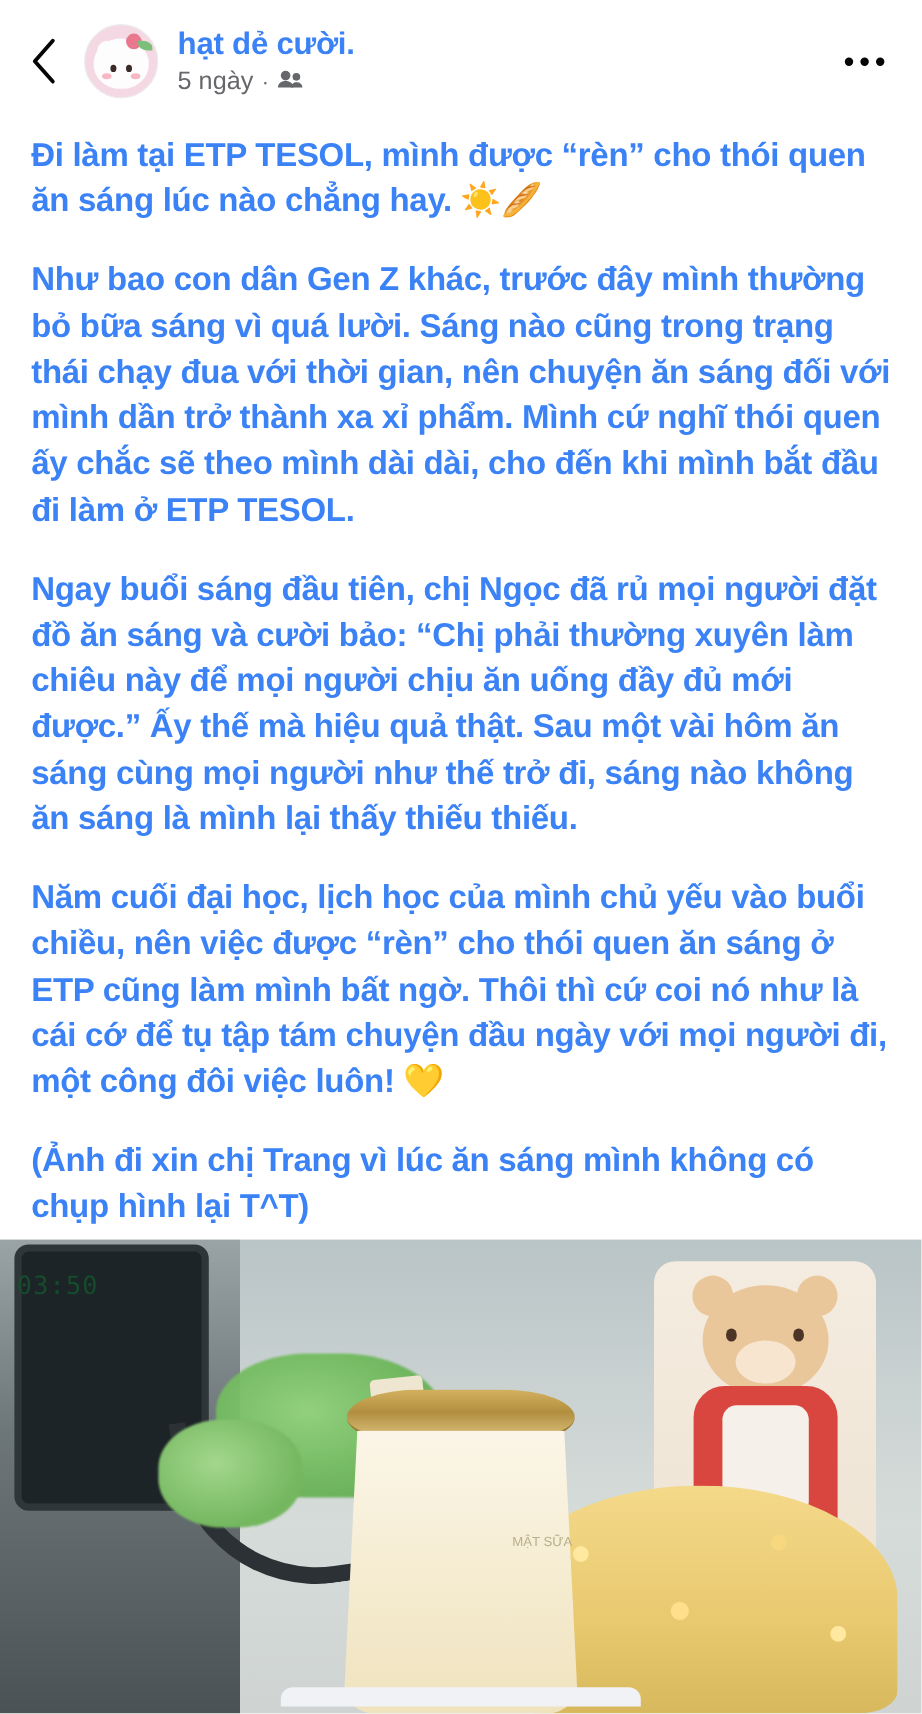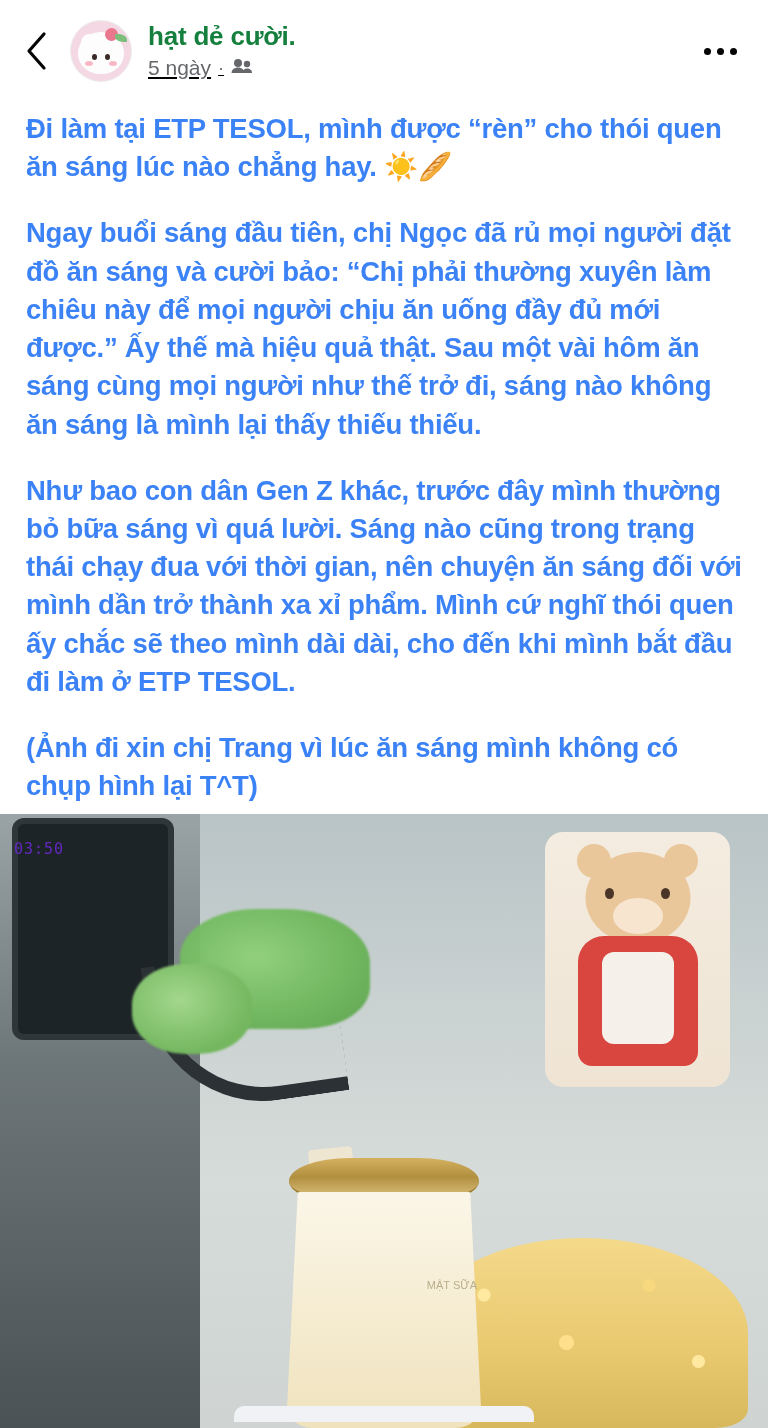--- a/index.html
+++ b/index.html
@@ -105,30 +105,29 @@
   .header-text {
     display: flex;
     flex-direction: column;
     justify-content: center;
     flex: 1 1 auto;
     min-width: 0;
   }
   .page-name {
     font-size: 26px;
     font-weight: bold;
-    color: #15803d;
+    color: #3b82f6;
     letter-spacing: -0.2px;
     line-height: 1.15;
   }
   .meta-row {
     display: flex;
     align-items: center;
     margin-top: 5px;
     gap: 7px;
-    text-decoration: underline;
   }
   .meta-time {
     font-size: 21px;
     color: #65676b;
   }
   .meta-dot {
     font-size: 18px;
     color: #65676b;
     line-height: 1;
   }
@@ -192,22 +191,22 @@
     position: absolute;
     left: 18px; top: 10px;
     width: 150px; height: 210px;
     background: #1d2427;
     border-radius: 6px;
     box-shadow: 0 0 0 6px #2f3639;
   }
   .ph-screen-time {
     position: absolute;
     left: 14px; top: 26px;
-    color: #6d28d9;
-    font-size: 15px;
+    color: #14532d;
+    font-size: 21px;
     font-family: "DejaVu Sans Mono", monospace;
     letter-spacing: 1px;
     opacity: .85;
   }
   .ph-cable {
     position: absolute;
     left: 150px;
     top: 140px;
     width: 190px;
     height: 150px;
@@ -422,22 +421,23 @@
 
     <div class="more-btn">
       <i></i>
       <i></i>
       <i></i>
     </div>
   </div>
 
   <div class="post-body">
     <p>Đi làm tại ETP TESOL, mình được “rèn” cho thói quen ăn sáng lúc nào chẳng hay. ☀️🥖</p>
+    <p>Như bao con dân Gen Z khác, trước đây mình thường bỏ bữa sáng vì quá lười. Sáng nào cũng trong trạng thái chạy đua với thời gian, nên chuyện ăn sáng đối với mình dần trở thành xa xỉ phẩm. Mình cứ nghĩ thói quen ấy chắc sẽ theo mình dài dài, cho đến khi mình bắt đầu đi làm ở ETP TESOL.</p>
     <p>Ngay buổi sáng đầu tiên, chị Ngọc đã rủ mọi người đặt đồ ăn sáng và cười bảo: “Chị phải thường xuyên làm chiêu này để mọi người chịu ăn uống đầy đủ mới được.” Ấy thế mà hiệu quả thật. Sau một vài hôm ăn sáng cùng mọi người như thế trở đi, sáng nào không ăn sáng là mình lại thấy thiếu thiếu.</p>
-    <p>Như bao con dân Gen Z khác, trước đây mình thường bỏ bữa sáng vì quá lười. Sáng nào cũng trong trạng thái chạy đua với thời gian, nên chuyện ăn sáng đối với mình dần trở thành xa xỉ phẩm. Mình cứ nghĩ thói quen ấy chắc sẽ theo mình dài dài, cho đến khi mình bắt đầu đi làm ở ETP TESOL.</p>
+    <p>Năm cuối đại học, lịch học của mình chủ yếu vào buổi chiều, nên việc được “rèn” cho thói quen ăn sáng ở ETP cũng làm mình bất ngờ. Thôi thì cứ coi nó như là cái cớ để tụ tập tám chuyện đầu ngày với mọi người đi, một công đôi việc luôn! 💛</p>
     <p>(Ảnh đi xin chị Trang vì lúc ăn sáng mình không có chụp hình lại T^T)</p>
   </div>
 
   <div class="post-photo">
     <div class="ph-bg"></div>
     <div class="ph-counter"></div>
     <div class="ph-screen"></div>
     <div class="ph-screen-time">03:50</div>
     <div class="ph-cable"></div>
     <div class="ph-green"></div>

